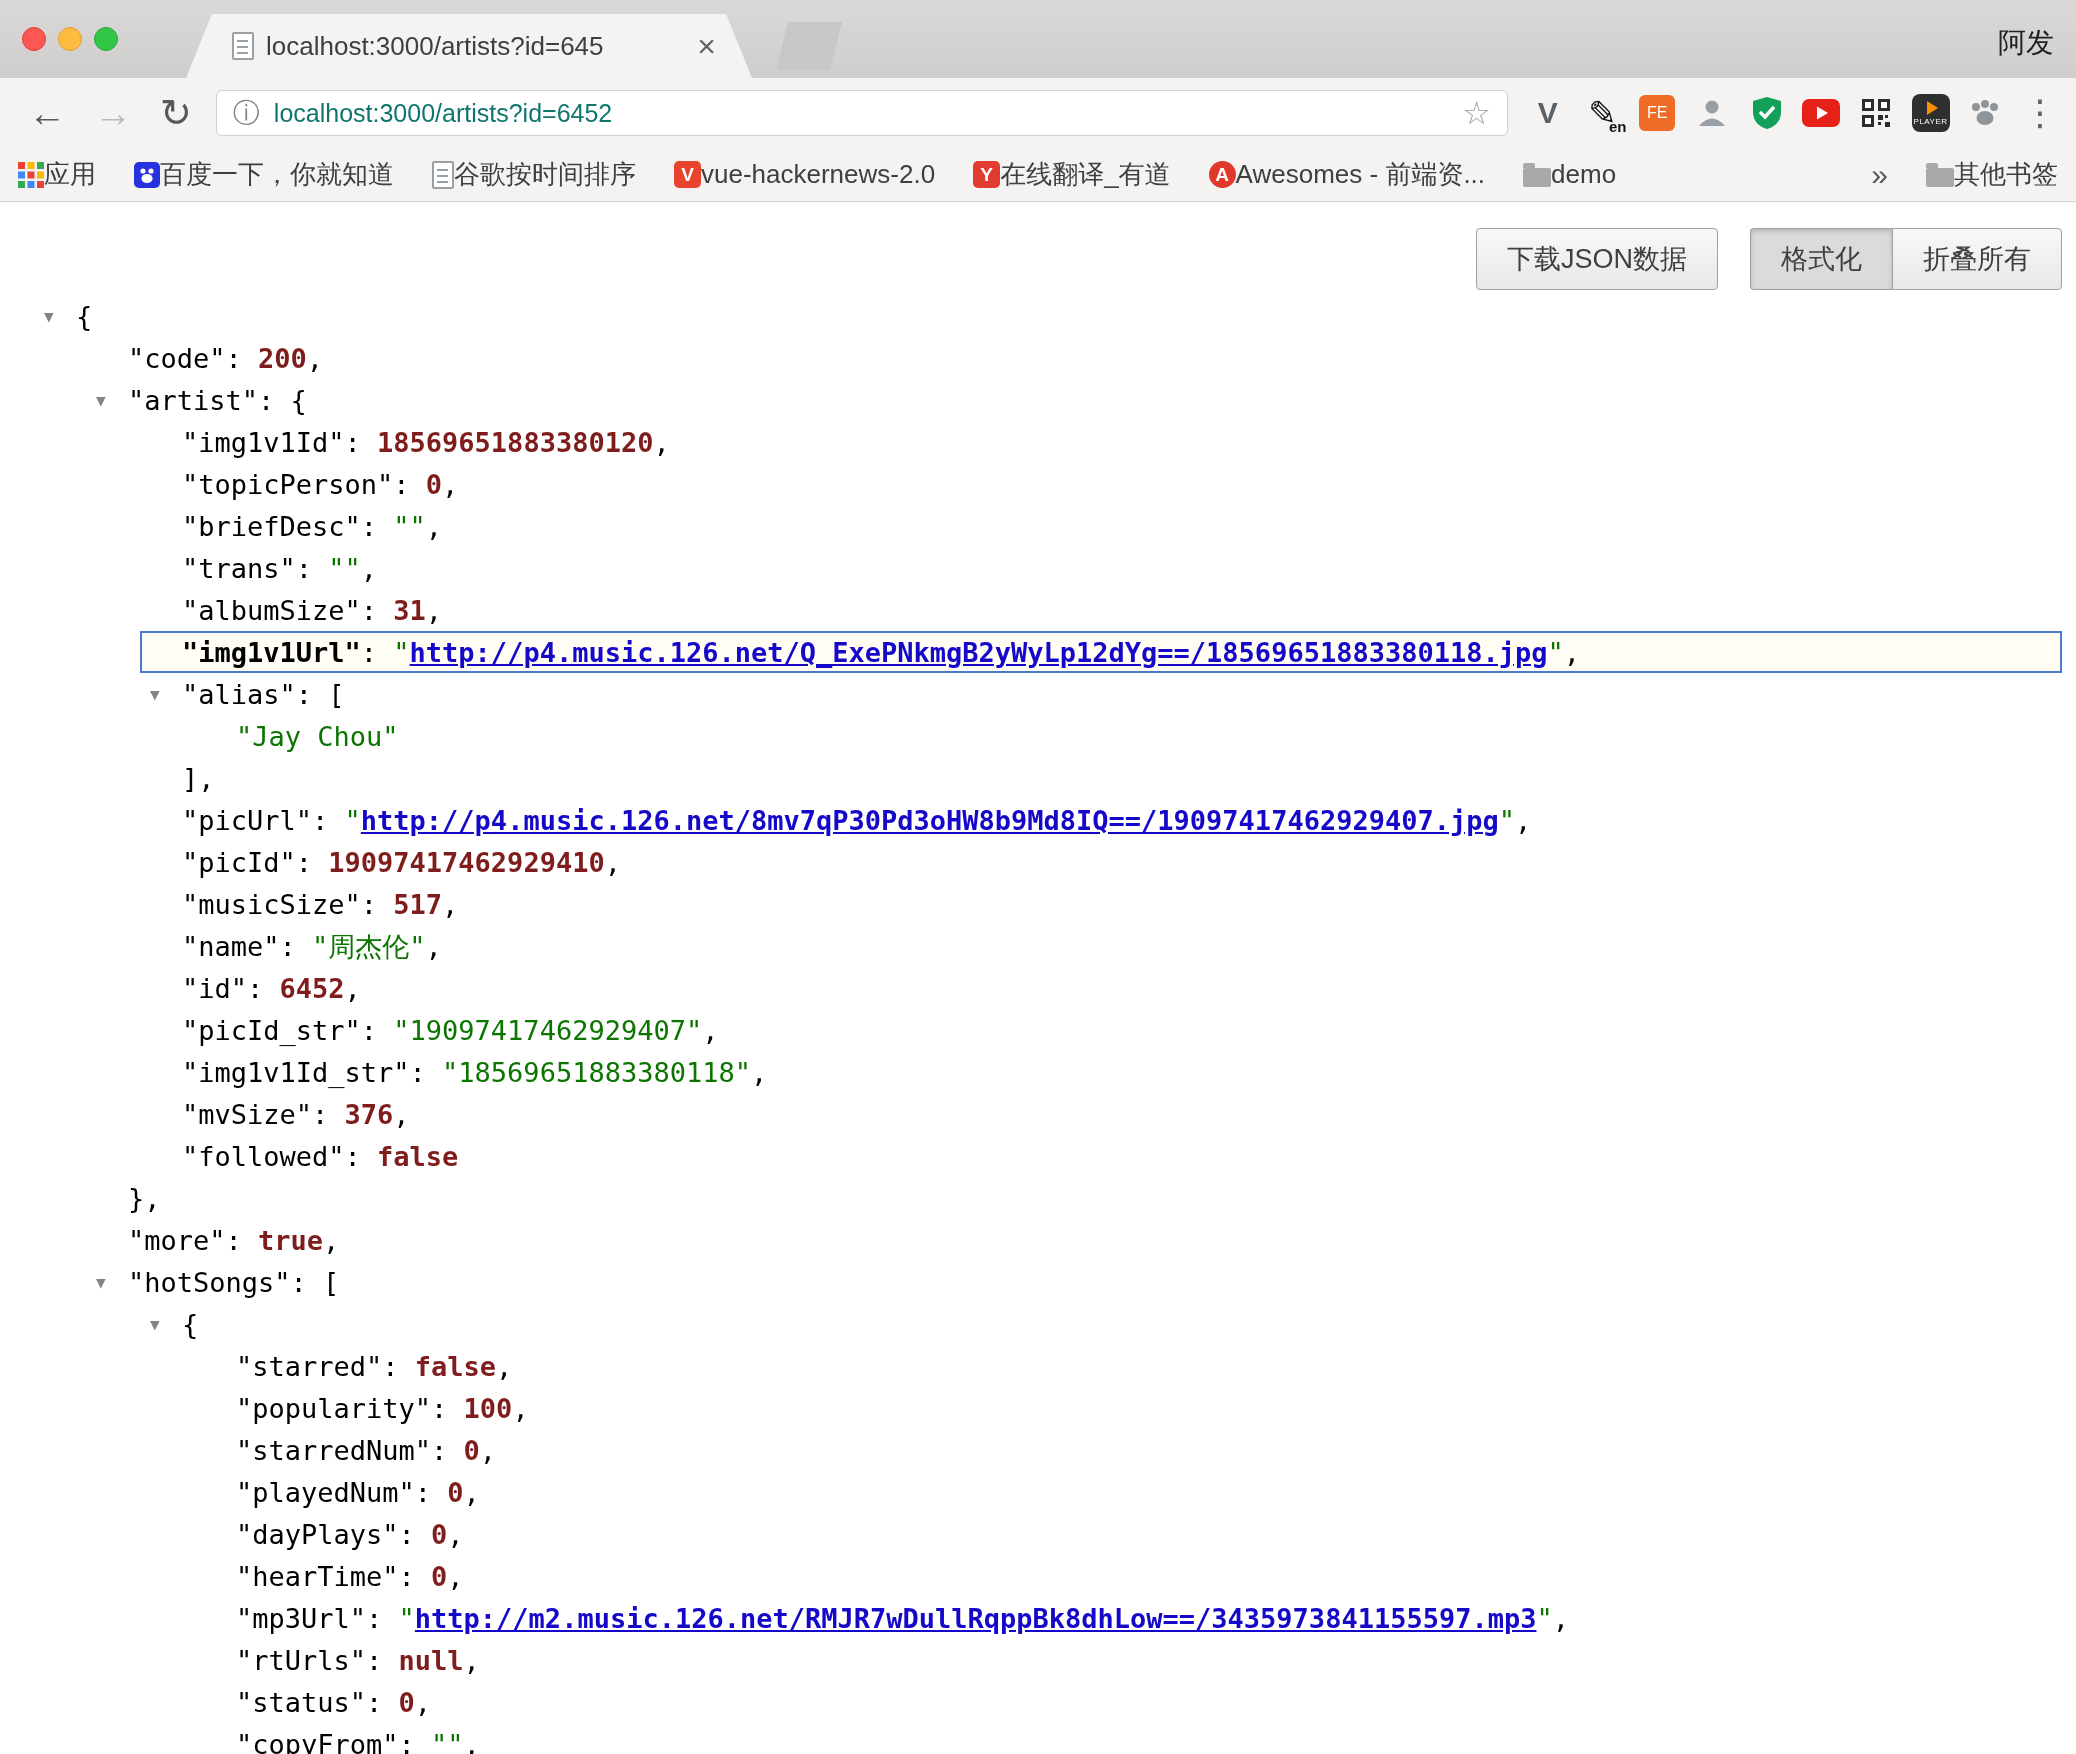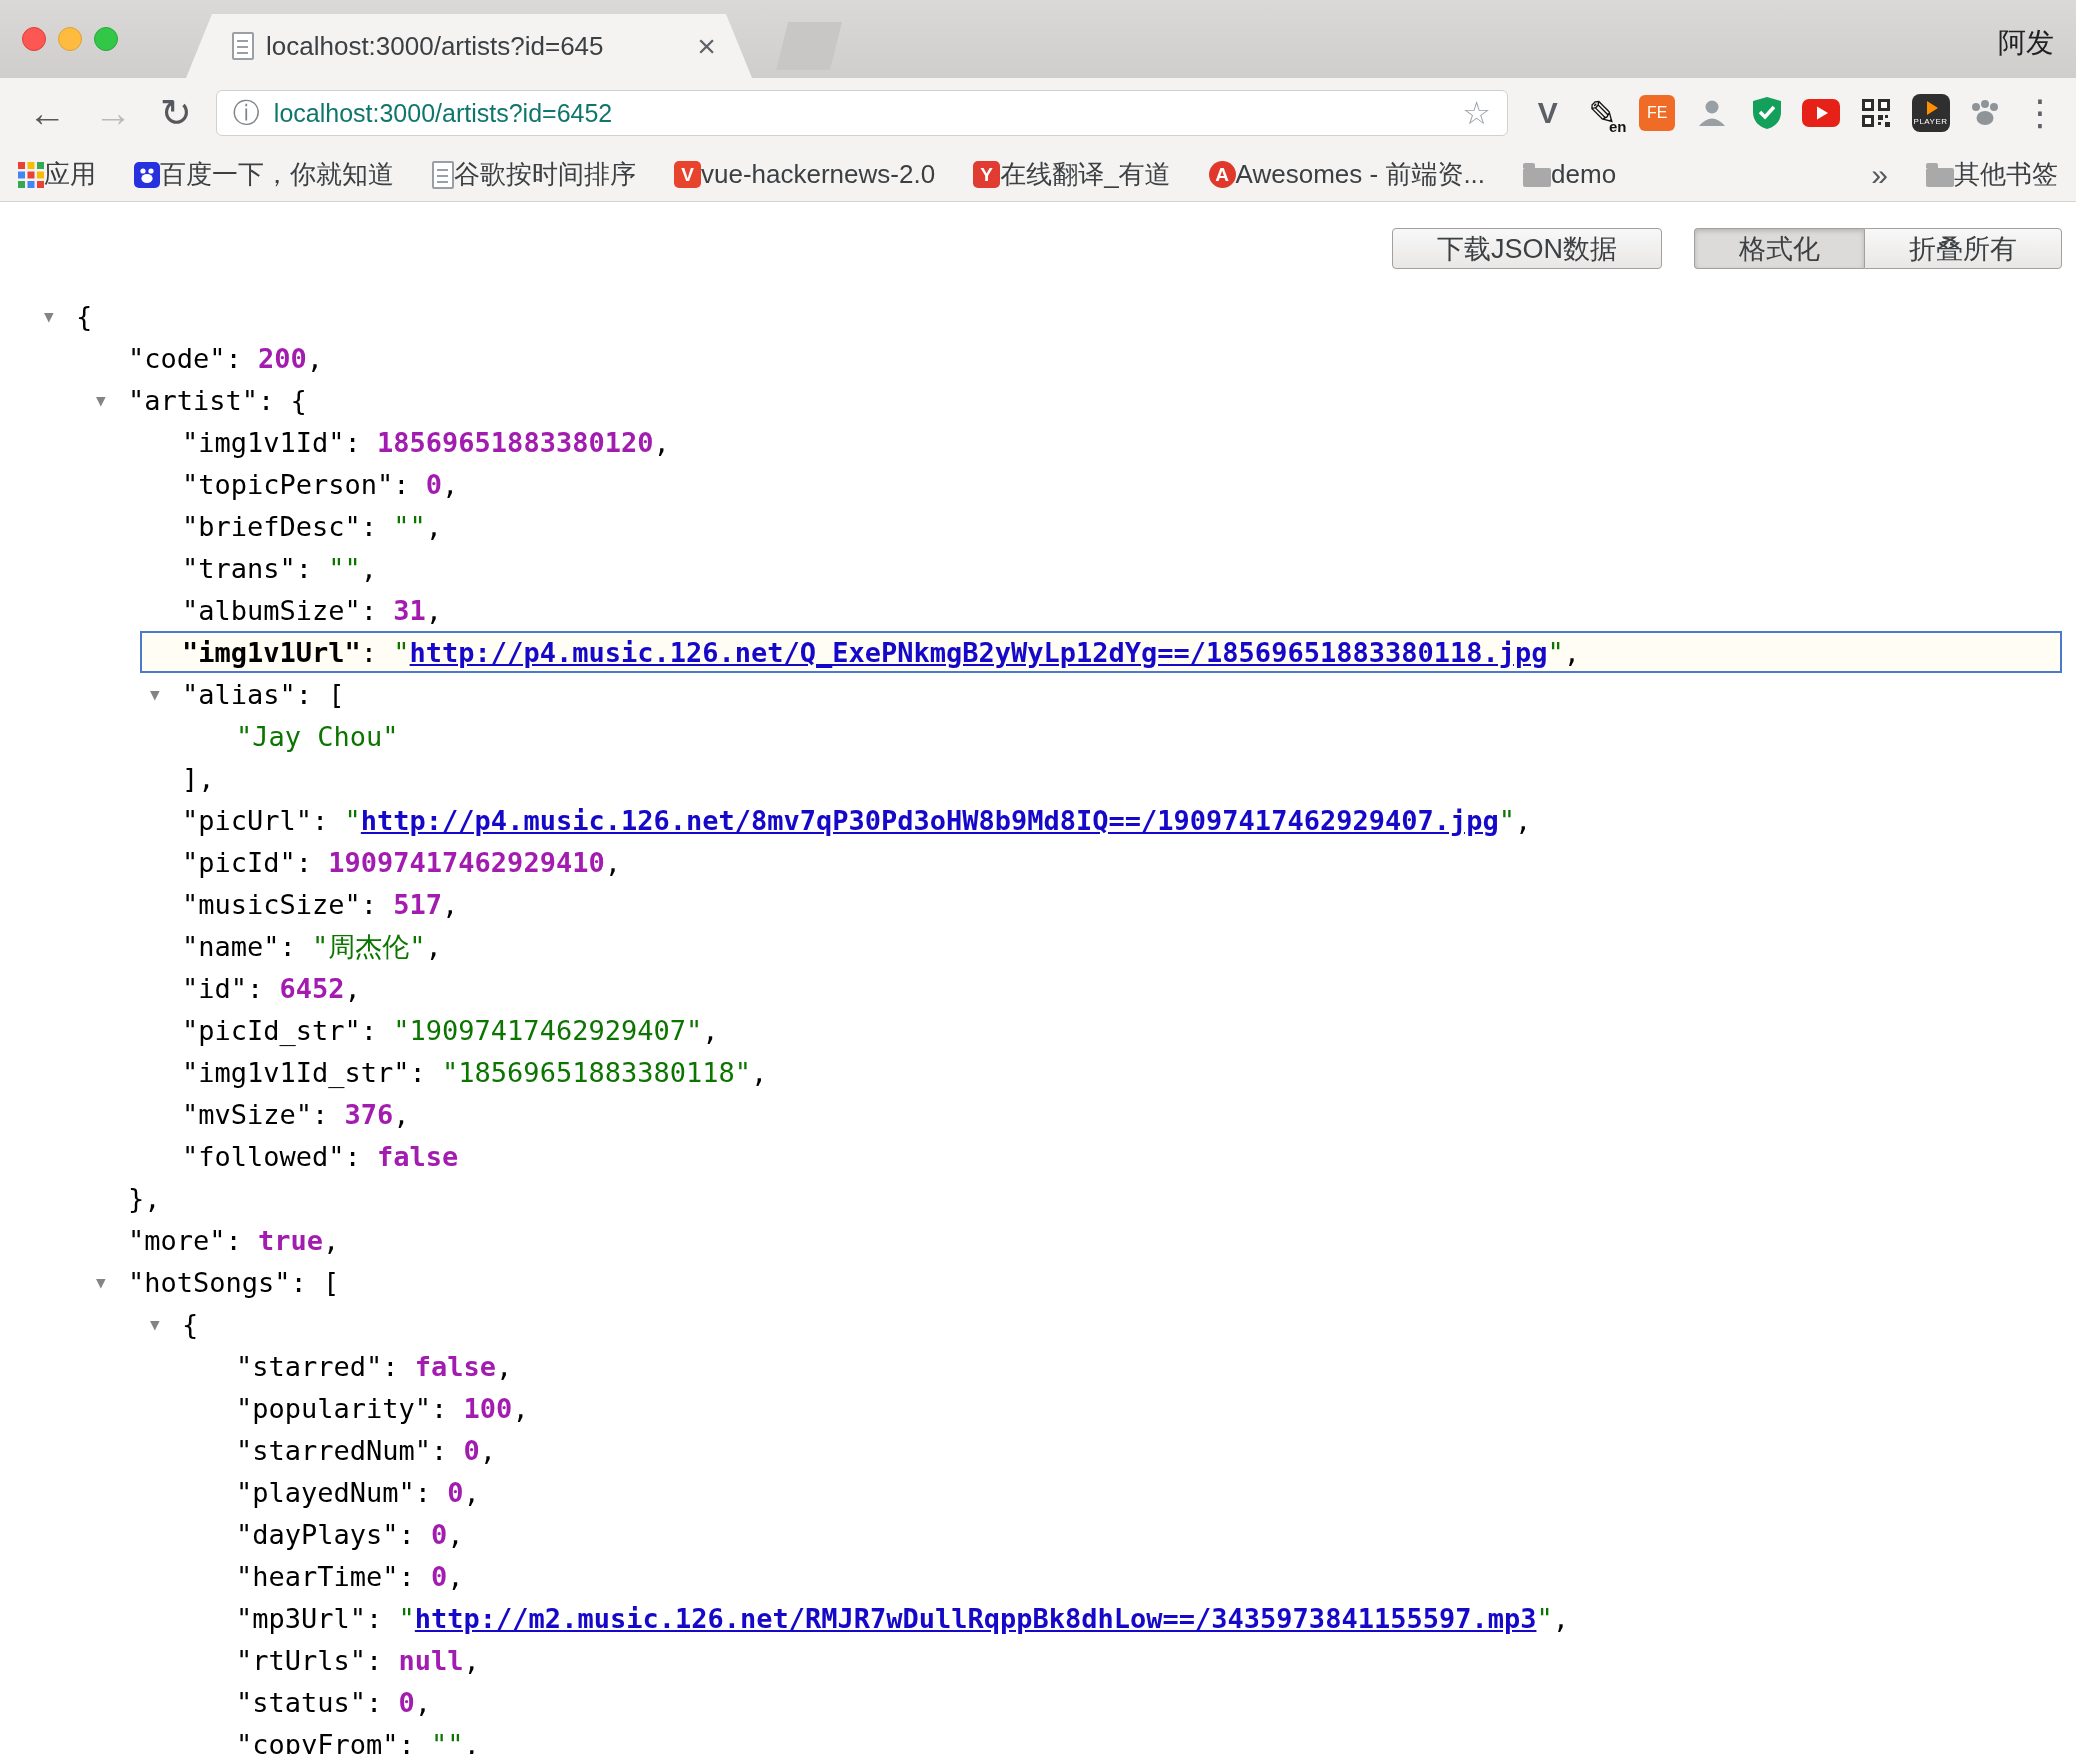--- a/index.html
+++ b/index.html
@@ -68,40 +68,40 @@
   .badge { width: 27px; height: 27px; border-radius: 5px; color: #fff; font-size: 19px; font-weight: bold; display: flex; align-items: center; justify-content: center; flex: none; }
   .badge.round { border-radius: 50%; }
   .folder-icon { width: 28px; height: 19px; background: #a9a9a9; border-radius: 2px; position: relative; display: inline-block; margin-top: 5px; flex: none; }
   .folder-icon::before { content: ""; position: absolute; top: -5px; left: 0; width: 12px; height: 5px; background: #a9a9a9; border-radius: 2px 2px 0 0; }
   .chev { font-size: 30px; color: #55585c; }
 
   
   .content { position: relative; z-index: 0; height: 1552px; background: #fff; }
   .actions { position: absolute; top: 26px; right: 14px; display: flex; gap: 32px; }
   .btn {
-    height: 41px; display: flex; align-items: center; padding: 0 44px;
+    height: 62px; display: flex; align-items: center; padding: 0 30px;
     border: 1px solid #a2a09e; background: linear-gradient(#f8f8f8, #e9e7e6);
     font-size: 27px; color: #3c4043; border-radius: 4px; white-space: nowrap; cursor: default;
   }
   .seg { display: flex; }
   .seg .btn { border-radius: 0; }
   .seg .btn:first-child { border-radius: 4px 0 0 4px; border-right: none; }
   .seg .btn:last-child  { border-radius: 0 4px 4px 0; }
   .btn.active { background: #dddbda; box-shadow: inset 0 2px 5px rgba(0,0,0,.18); }
 
   
   .json-tree {
     position: relative; z-index: 0; padding-top: 94px;
     font-family: "DejaVu Sans Mono", "Liberation Mono", monospace;
     font-size: 27px;
   }
   .jline { position: relative; height: 42px; line-height: 42px; white-space: pre; }
   .tri { position: absolute; top: 0; font-size: 16px; color: #848484; line-height: 42px; cursor: pointer; }
   .key, .punc { color: #000; }
-  .num { color: #a21caf; font-weight: bold; }
+  .num { color: #7f1d1d; font-weight: bold; }
   .str { color: #0b7500; }
   .link { color: #1508c9; font-weight: bold; text-decoration: underline; cursor: pointer; }
   .jline.hl .key { font-weight: bold; }
   .jline.hl::before {
     content: ""; position: absolute; left: 140px; right: 14px; top: -1px; bottom: 1px;
     background: #fffdf4; border: 2px solid #4a7ac9; z-index: -1;
   }
 </style>
 </head>
 <body>

